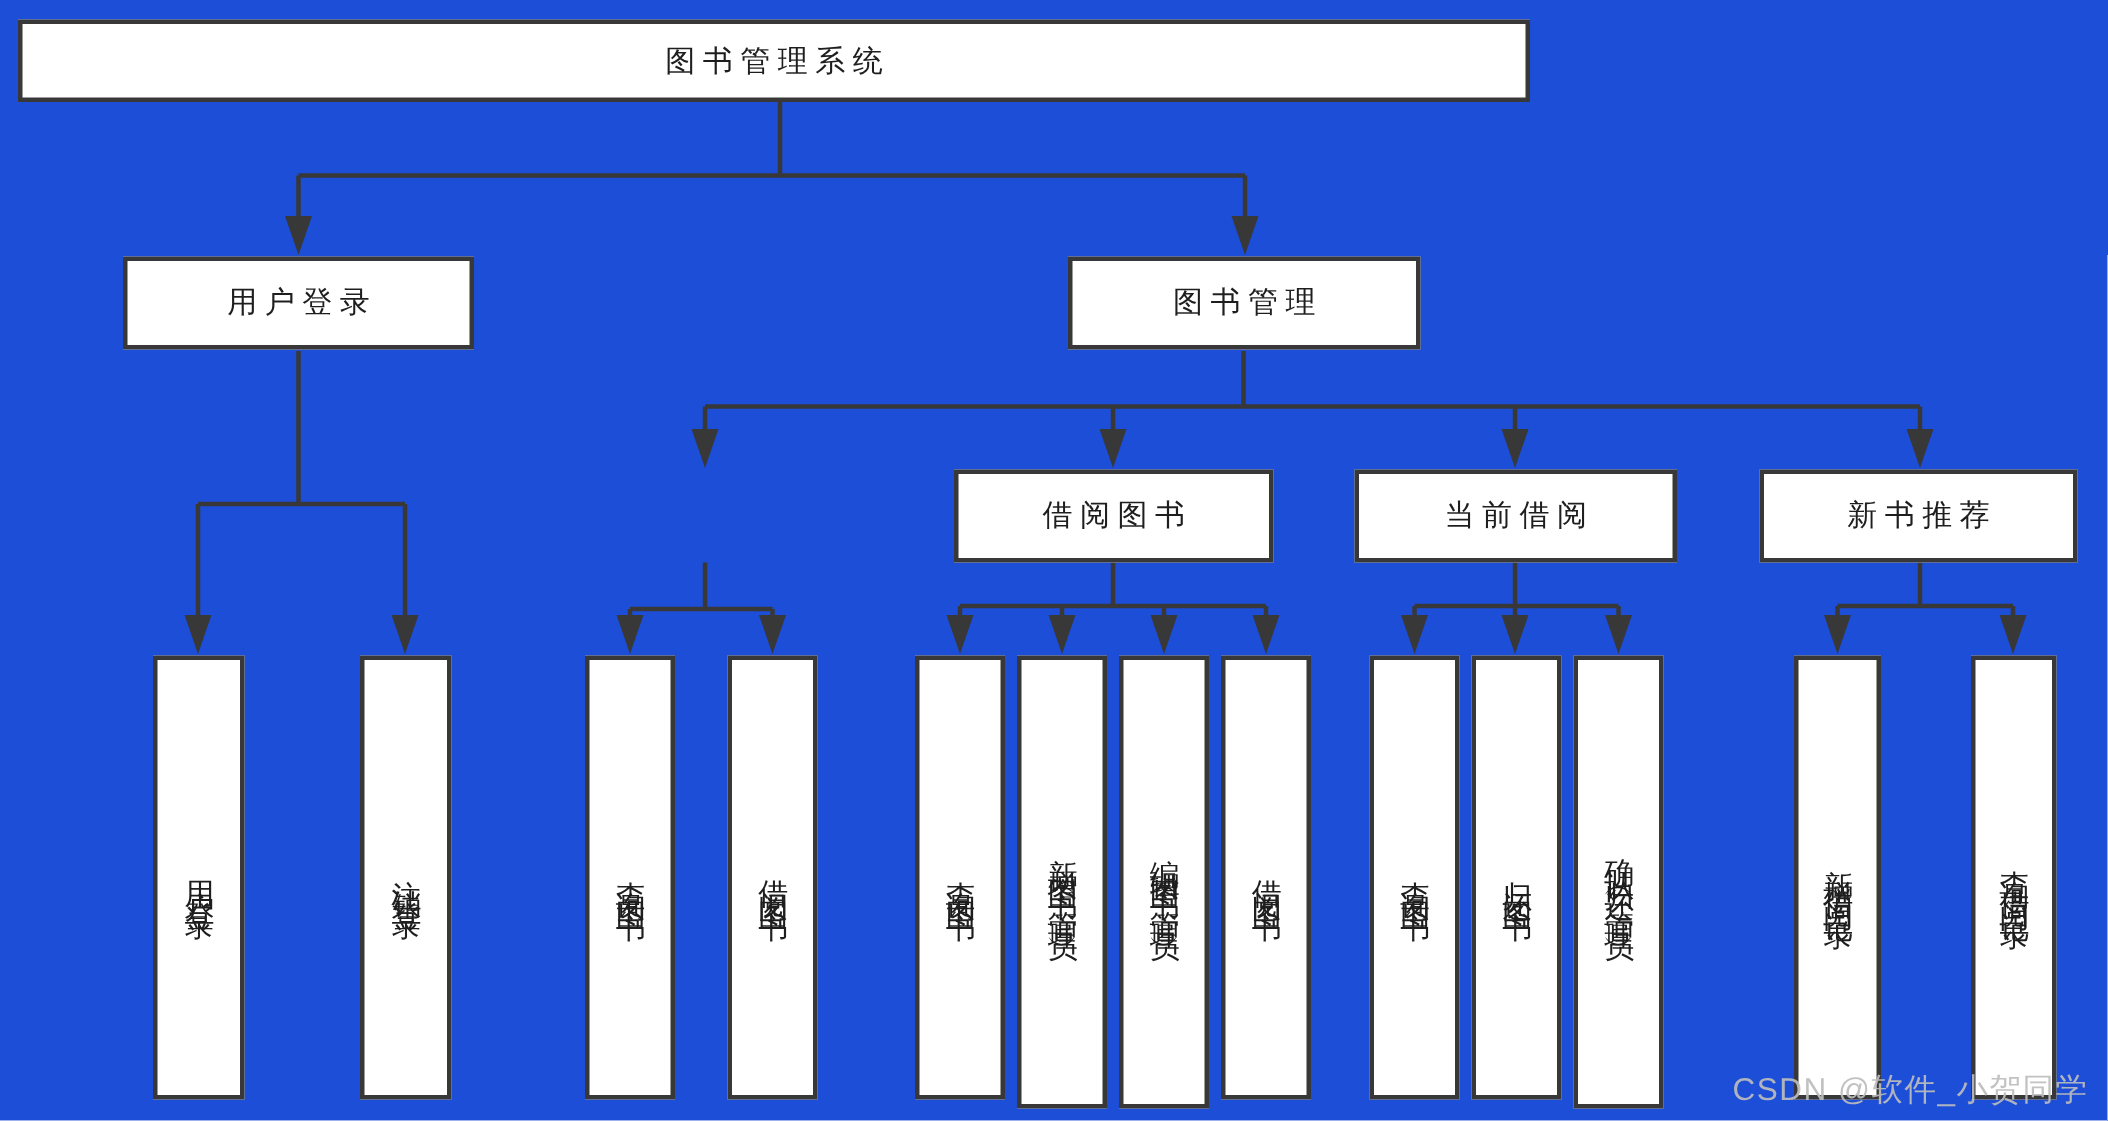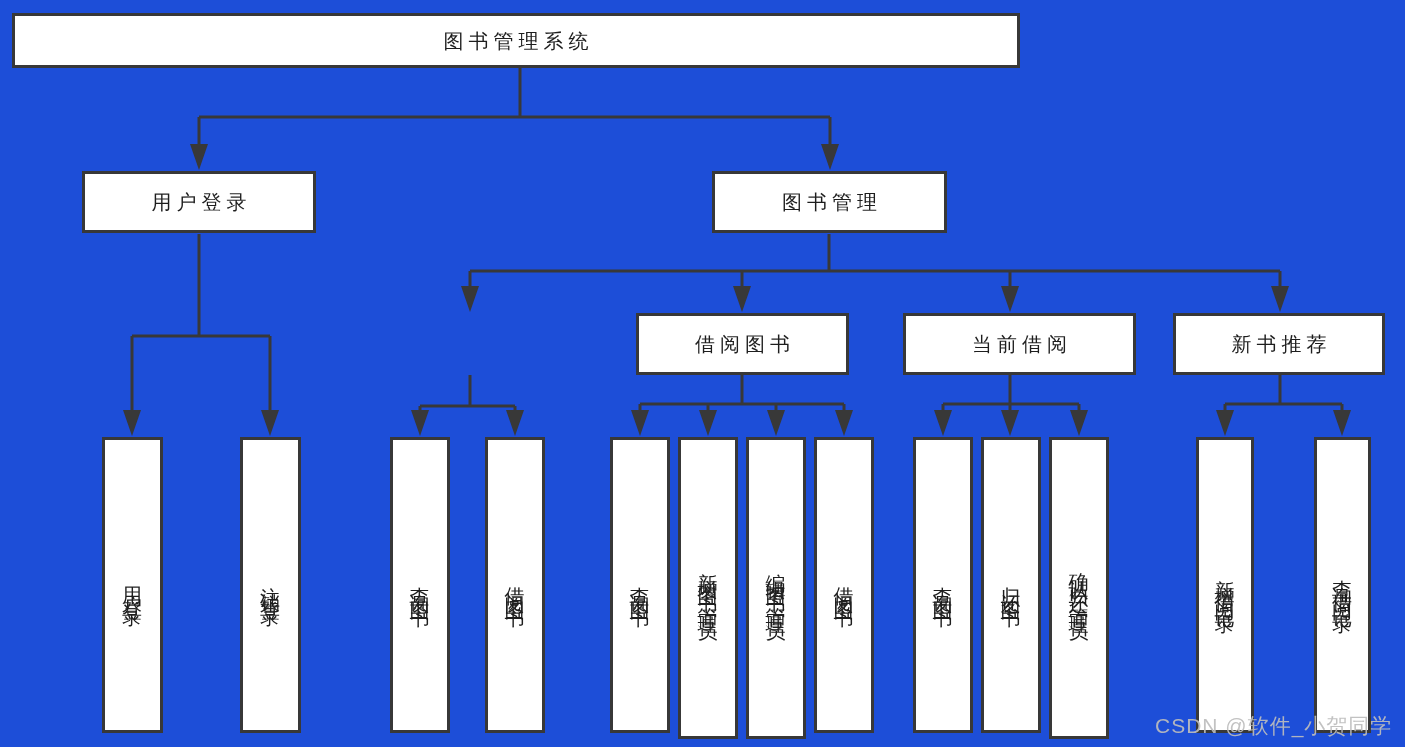--- a/index.html
+++ b/index.html
@@ -28,21 +28,21 @@
     letter-spacing:7px;white-space:nowrap;
   }
   
   #b-root{left:12px;top:13px;width:1008px;height:55px;}
   
   #b-user-login{left:82px;top:171px;width:234px;height:62px;}
   #b-book-mgmt{left:712px;top:171px;width:235px;height:62px;}
   
   #b-new-book{left:363px;top:313px;width:214px;height:62px;}
   #b-borrowing{left:636px;top:313px;width:213px;height:62px;}
-  #b-current{left:903px;top:313px;width:233px;height:62px;}
+  #b-current{left:903px;top:313px;width:215px;height:62px;}
   #b-records{left:1173px;top:313px;width:212px;height:62px;}
   
   #l-1{left:102px;top:437px;width:61px;height:296px;}
   #l-2{left:240px;top:437px;width:61px;height:296px;}
   #l-3{left:390px;top:437px;width:60px;height:296px;}
   #l-4{left:485px;top:437px;width:60px;height:296px;}
   #l-5{left:610px;top:437px;width:60px;height:296px;}
   #l-6{left:678px;top:437px;width:60px;height:302px;}
   #l-7{left:746px;top:437px;width:60px;height:302px;}
   #l-8{left:814px;top:437px;width:60px;height:296px;}

